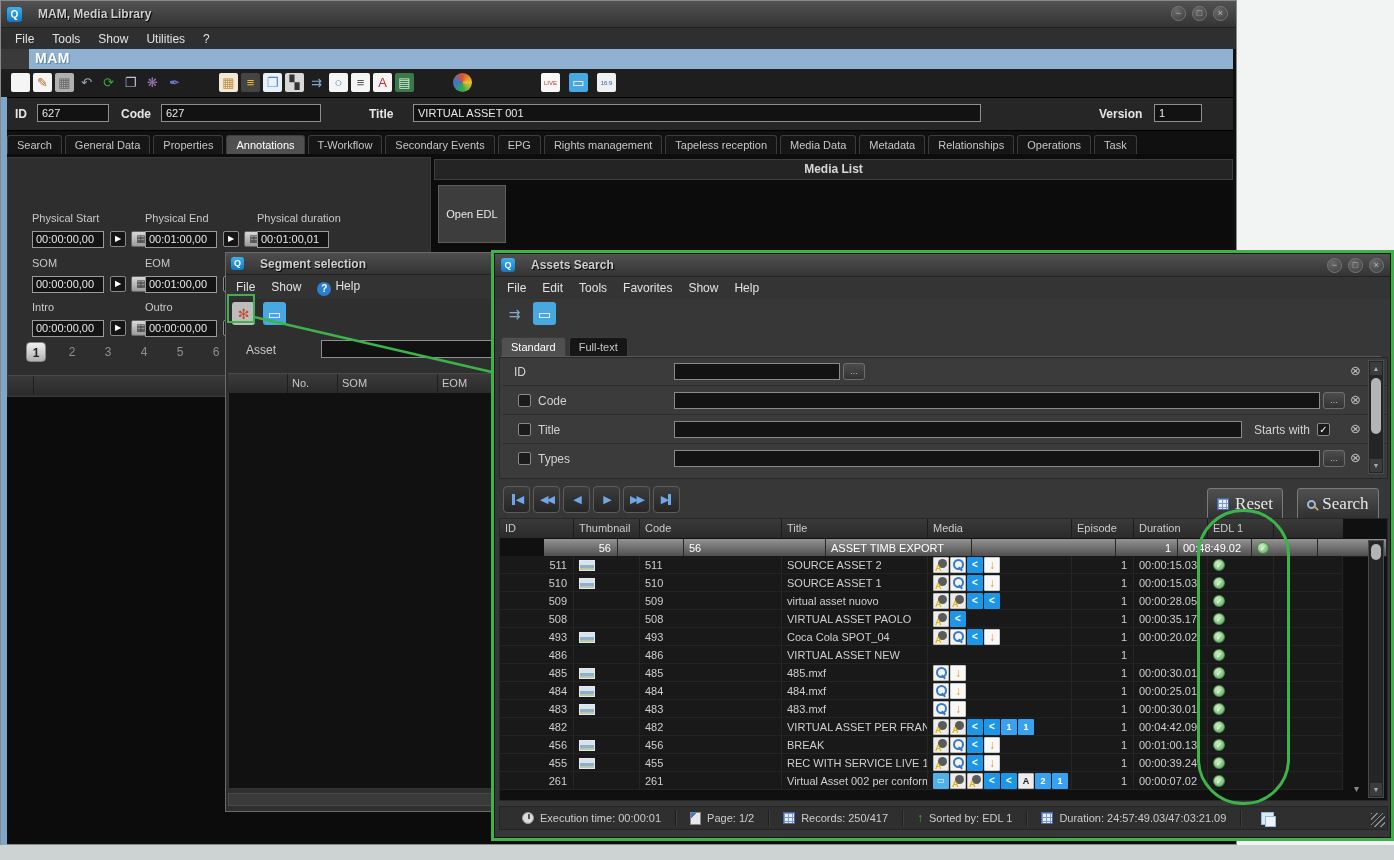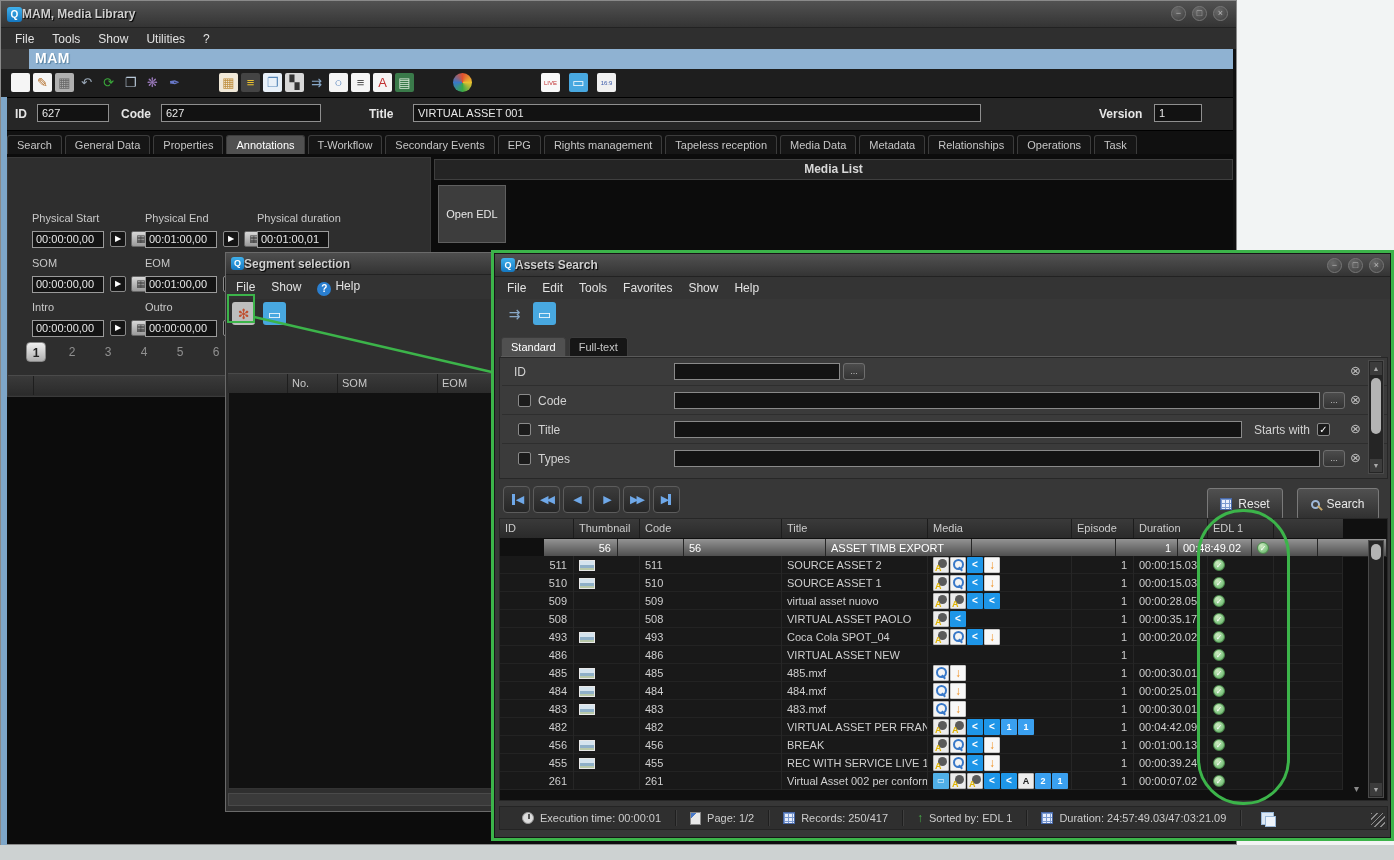--- a/index.html
+++ b/index.html
@@ -7,21 +7,21 @@
   *{box-sizing:border-box;}
   .abs{position:absolute;}
   #desktop{position:relative;width:1394px;height:860px;}
   #desktop-strip{left:0;top:845px;width:1394px;height:15px;background:#cdd2d2;}
 
   
   #main-window{left:0;top:0;width:1237px;height:845px;background:#101010;border:1px solid #8a8a8a;}
   #main-left-edge{left:0;top:96px;width:6px;height:748px;background:#7ea6c8;}
   #main-titlebar{left:0;top:0;width:100%;height:27px;background:linear-gradient(#525252,#343434);display:flex;align-items:center;padding-left:6px;border-bottom:1px solid #222;}
   .app-icon{width:15px;height:15px;border-radius:3px;background:linear-gradient(#3fb0ec,#1477c0);color:#fff;font-size:10px;font-weight:bold;text-align:center;line-height:15px;flex:0 0 auto;}
-  .win-title{color:#cfcfcf;font-size:12px;font-weight:bold;margin-left:0;text-shadow:1px 1px 1px #000;}
+  .win-title{color:#cfcfcf;font-size:12px;font-weight:bold;margin-left:16px;text-shadow:1px 1px 1px #000;}
   .win-controls{position:absolute;right:8px;top:5px;display:flex;gap:6px;}
   .win-btn{width:15px;height:15px;border-radius:50%;background:radial-gradient(circle at 35% 30%,#6a6a6a,#3c3c3c);border:1px solid #777;color:#b8b8b8;font-size:9px;line-height:13px;text-align:center;cursor:default;}
   #main-menubar{left:0;top:27px;width:100%;height:21px;background:#2f2f2f;display:flex;align-items:center;gap:18px;padding-left:14px;}
   .menu-item{color:#e2e2e2;font-size:12px;}
   #main-banner{left:0;top:48px;width:1232px;height:20px;background:#8fb2d2;}
   #banner-dark{left:0;top:0;width:28px;height:20px;background:#3a3a3a;}
   #banner-text{left:34px;top:1px;color:#fff;font-weight:bold;font-size:14px;letter-spacing:.5px;text-shadow:1px 1px 1px #5580a0;}
   #main-toolbar{left:0;top:68px;width:1232px;height:28px;background:#1e1e1e;display:flex;align-items:center;}
   .tb-group{display:flex;gap:3px;position:absolute;top:4px;}
   .tb-icon{width:19px;height:19px;border-radius:2px;display:flex;align-items:center;justify-content:center;font-size:13px;cursor:default;}
@@ -72,21 +72,21 @@
   .chk{position:absolute;width:13px;height:13px;background:#1b1b1b;border:1px solid #8a8a8a;border-radius:2px;color:#fff;font-size:10px;line-height:11px;text-align:center;}
   .form-input{position:absolute;top:5px;height:17px;background:#131313;border:1px solid #8a8a8a;}
   .dots-btn{position:absolute;top:5px;width:22px;height:17px;background:linear-gradient(#4c4c4c,#333);border:1px solid #6e6e6e;border-radius:3px;color:#c0c0c0;font-size:9px;text-align:center;line-height:14px;}
   .rem-x{position:absolute;top:6px;color:#c0c0c0;font-size:13px;line-height:13px;}
   .vscroll{position:absolute;background:#252525;border:1px solid #4a4a4a;}
   .vs-btn{position:absolute;left:1px;width:12px;height:13px;background:#3c3c3c;color:#aaa;font-size:7px;text-align:center;line-height:13px;}
   .vs-thumb{position:absolute;left:2px;width:10px;border-radius:5px;background:#b4b4b4;}
   #as-navrow{left:8px;top:232px;height:28px;display:flex;gap:3px;}
   .nav-btn{width:27px;height:27px;background:linear-gradient(#3c3c3c,#262626);border:1px solid #5c5c5c;border-radius:4px;display:flex;align-items:center;justify-content:center;gap:0;color:#6fa8e8;font-size:11px;font-weight:bold;letter-spacing:-2px;}
   .nav-bar{width:3px;height:11px;background:#6fa8e8;margin:0 1px;}
-  .cmd-btn{position:absolute;top:234px;height:32px;background:linear-gradient(#505050,#303030);border:1px solid #7a7a7a;border-radius:3px;color:#e8e8e8;font-size:12px;display:flex;align-items:center;justify-content:center;gap:6px;}
+  .cmd-btn{position:absolute;top:234px;height:32px;background:linear-gradient(#505050,#303030);border:1px solid #7a7a7a;border-radius:3px;color:#e8e8e8;font-size:17px;display:flex;align-items:center;justify-content:center;gap:6px;font-family:Liberation Serif, serif;}
   .grid-ic{width:12px;height:12px;background-color:#e8eefc;border:1px solid #4868a8;background-image:linear-gradient(#7a9ad0 1px,transparent 1px),linear-gradient(90deg,#7a9ad0 1px,transparent 1px);background-size:4px 4px;}
   .mag{width:9px;height:9px;border:2px solid #9fb8d8;border-radius:50%;position:relative;}
   .mag::after{content:"";position:absolute;width:6px;height:2px;background:#c8a868;transform:rotate(45deg);right:-5px;bottom:-2px;}
   
   #as-table{left:4px;top:264px;width:889px;height:283px;background:#101010;border:1px solid #272727;}
   #as-thead{position:absolute;left:0;top:0;height:19px;display:flex;background:linear-gradient(#3a3a3a,#2a2a2a);}
   .th{color:#cccccc;font-size:11px;padding:3px 0 0 5px;border-right:1px solid #1c1c1c;height:19px;overflow:hidden;white-space:nowrap;flex:0 0 auto;}
   .trow{position:absolute;left:0;height:18px;display:flex;background:#191919;border-bottom:1px solid #232323;}
   .trow.selected{background:linear-gradient(#939393,#4f4f4f);}
   .trow.selected .td{color:#fff;}
@@ -262,20 +262,24 @@
     </div>
     <div id="seg-menubar" class="abs">
         <div class="menu-item">File</div>
         <div class="menu-item">Show</div>
         <div class="menu-item"><span class="help-q">?</span>Help</div>
       </div>
     <div id="seg-toolbar" class="abs">
         <div class="big-icon" style="background: rgb(189, 189, 189); color: rgb(192, 80, 48);">✻</div>
         <div class="big-icon" style="background: rgb(72, 168, 224); color: rgb(255, 255, 255);">▭</div>
       </div>
+    <div id="seg-asset-row" class="abs">
+      <div class="ann-label" style="left:20px;top:6px;font-size:12px;">Asset</div>
+      <div class="dark-input abs" style="left:95px;top:3px;width:310px;"></div>
+    </div>
     <div id="seg-table-header" class="abs mini-header">
         <div class="mini-hcell" style="width: 60px;"></div>
         <div class="mini-hcell" style="width: 50px;">No.</div>
         <div class="mini-hcell" style="width: 100px;">SOM</div>
         <div class="mini-hcell" style="width: 196px;">EOM</div>
       </div>
     <div id="seg-table-body" class="abs"></div>
     <div id="seg-bottom-bar" class="abs"></div>
   </div>
 

